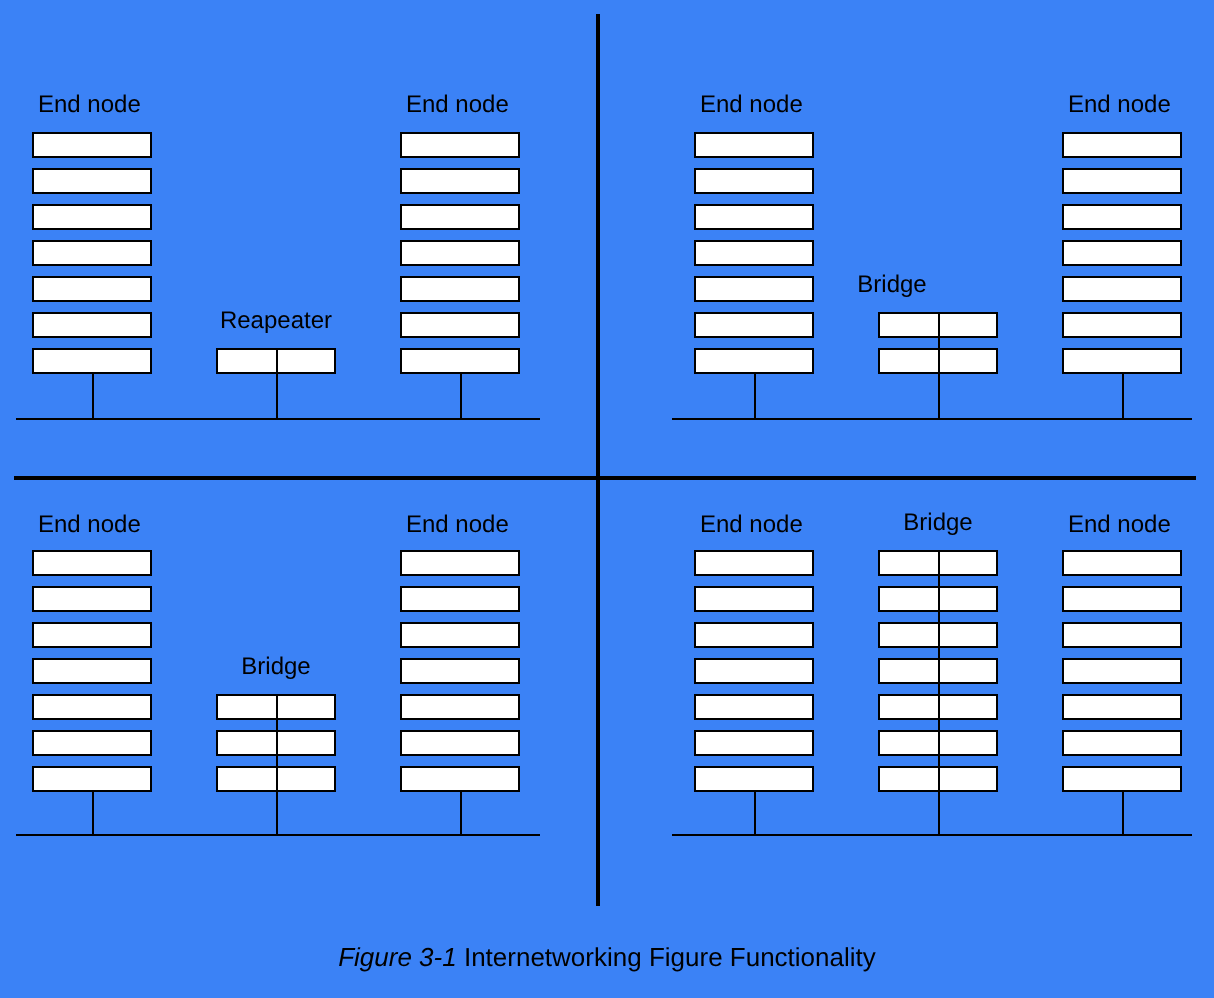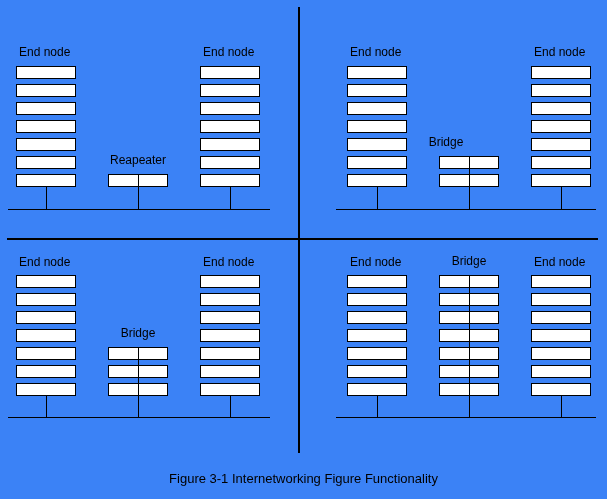--- a/index.html
+++ b/index.html
@@ -37,21 +37,21 @@
   #caption {
     position: absolute;
     left: 0;
     top: 471px;
     width: 607px;
     text-align: center;
     font-size: 13px;
     color: #000000;
     white-space: nowrap;
   }
-  #caption .fig-num { }
+  #caption .fig-num { font-style: italic; }
 </style>
 </head>
 <body>
 
 <div id="diagram" style="--line: #000000; background: #3b82f6;">
   <div class="line" style="left:298px; top:7px; width:2px; height:446px;"></div>
   <div class="line" style="left:7px; top:238px; width:591px; height:2px;"></div>
   <div id="quadrants">
       <div class="quadrant">
         <div class="lbl" style="left: 19px; top: 45px;">End node</div>

